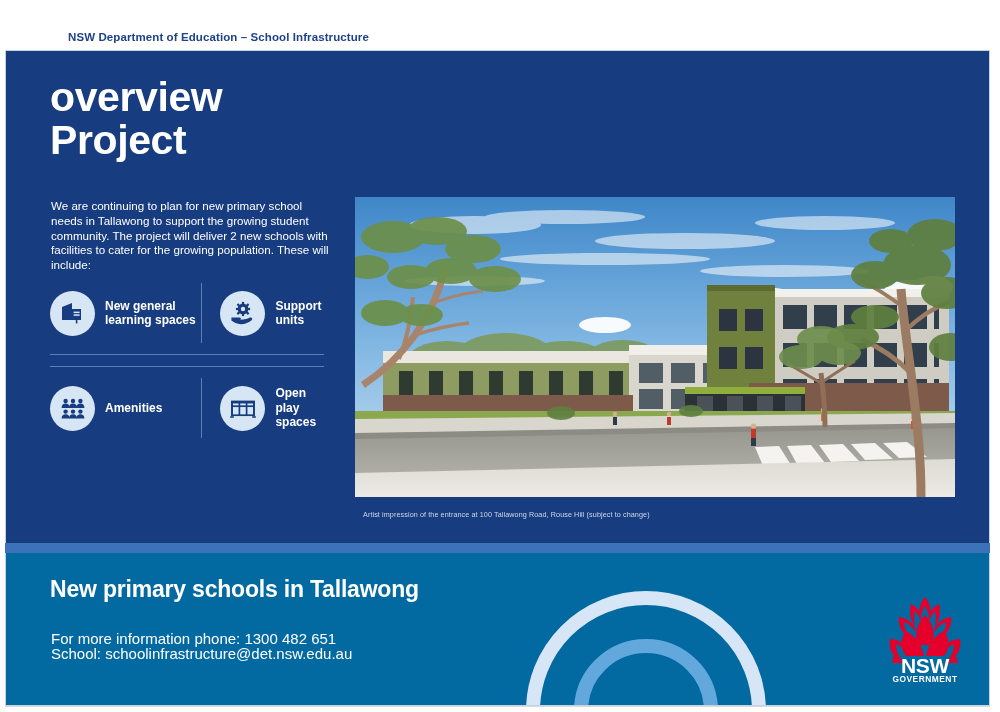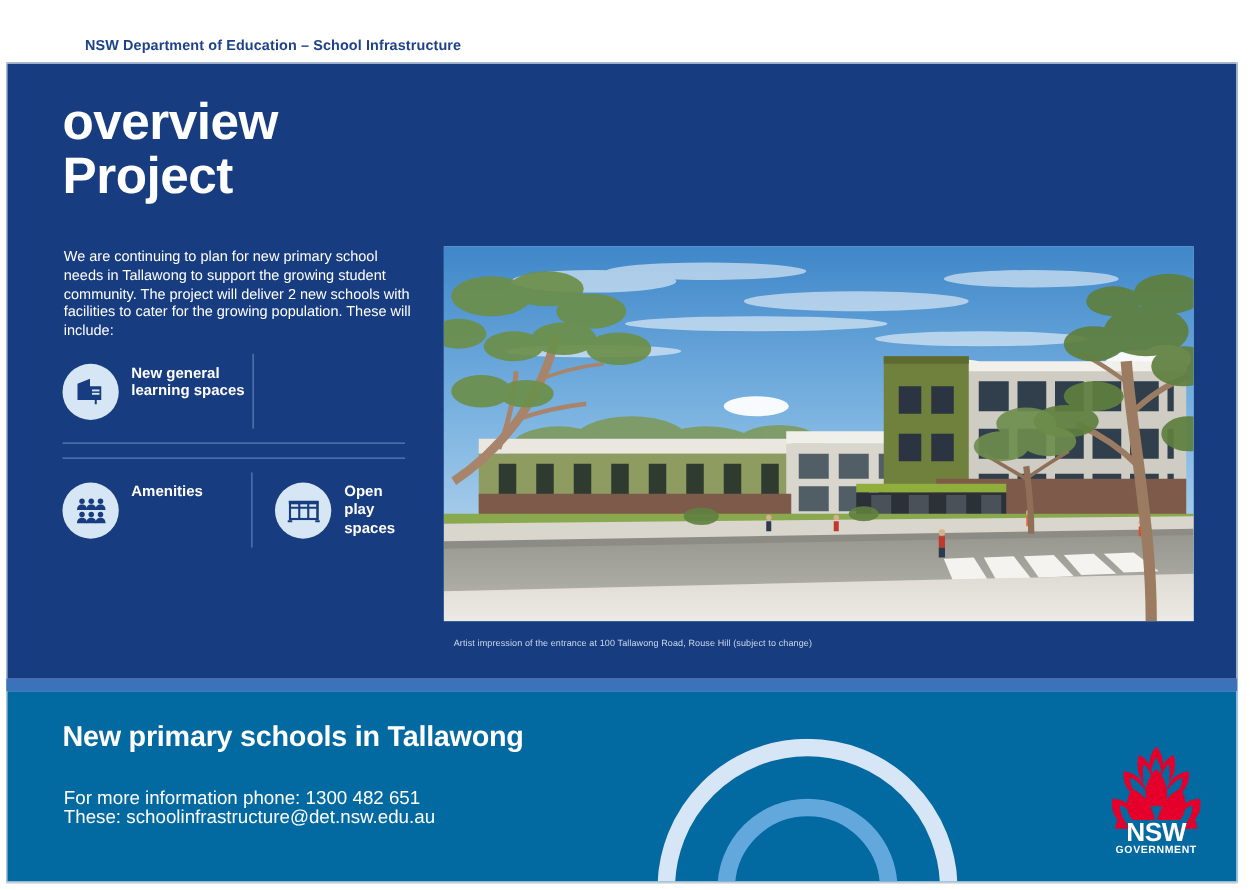--- a/index.html
+++ b/index.html
@@ -55,21 +55,21 @@
   
   .intro {
     position: absolute; left: 45px; top: 148px; width: 280px;
     font-size: 11.6px; line-height: 14.8px; color: #ffffff;
   }
 
   
   .features { position: absolute; left: 44px; top: 232px; width: 280px; }
   .feature-row { display: flex; align-items: center; }
   .feature-row.two { gap: 0; }
-  .feature-cell { display: flex; }
+  .feature-cell { display: flex; align-items: center; }
   .feature-cell.left { width: 152px; }
   .feature-cell.right { width: 128px; padding-left: 18px; }
   .feature-cell.wide { width: 280px; }
   .icon-circle {
     width: 45px; height: 45px; border-radius: 50%;
     background: #d7e6f5; flex: 0 0 45px;
     display: flex; align-items: center; justify-content: center;
   }
   .icon-circle svg { display: block; }
   .feature-label {
@@ -150,20 +150,42 @@
               <path d="M4 9 L14 5 L14 22 L4 22 Z" fill="#173c7f"></path>
               <rect x="14" y="11" width="9" height="11" fill="#173c7f"></rect>
               <rect x="15.6" y="13.6" width="6" height="1.5" fill="#d7e6f5"></rect>
               <rect x="15.6" y="16.3" width="6" height="1.5" fill="#d7e6f5"></rect>
               <rect x="17.8" y="22" width="1.6" height="3.4" fill="#173c7f"></rect>
             </svg>
           </span>
           <span class="feature-label">New general learning spaces</span>
         </div>
         <div class="v-divider"></div>
+        <div class="feature-cell right">
+          <span class="icon-circle">
+            <svg width="30" height="30" viewBox="0 0 30 30" aria-hidden="true">
+              <g fill="#173c7f">
+                <circle cx="15" cy="11" r="5.4"></circle>
+                <g>
+                  <rect x="13.9" y="3.9" width="2.2" height="3.1"></rect>
+                  <rect x="13.9" y="15" width="2.2" height="3.1"></rect>
+                  <rect x="7.9" y="9.9" width="3.1" height="2.2"></rect>
+                  <rect x="19" y="9.9" width="3.1" height="2.2"></rect>
+                  <rect x="9.4" y="5.6" width="2.2" height="3.1" transform="rotate(-45 10.5 7.1)"></rect>
+                  <rect x="18.4" y="13.5" width="2.2" height="3.1" transform="rotate(-45 19.5 15)"></rect>
+                  <rect x="18.4" y="5.6" width="2.2" height="3.1" transform="rotate(45 19.5 7.1)"></rect>
+                  <rect x="9.4" y="13.5" width="2.2" height="3.1" transform="rotate(45 10.5 15)"></rect>
+                </g>
+              </g>
+              <circle cx="15" cy="11" r="2.2" fill="#d7e6f5"></circle>
+              <path d="M3.4 19.4 C3.4 19.4 8 19.4 11.6 19.4 C13.4 19.4 13.4 21.7 11.6 21.7 L8.6 21.7 L8.6 21.7 C13 21.7 17.8 21.7 20.4 20.2 C23 18.7 25.6 20.4 23.6 22.2 C21.2 24.4 17 26.2 13 26.2 C9 26.2 5.6 24.2 3.4 22.6 Z" fill="#173c7f"></path>
+            </svg>
+          </span>
+          <span class="feature-label">Support units</span>
+        </div>
       </div>
 
       <div class="h-divider"></div>
 
 
       <div class="h-divider"></div>
 
       <div class="feature-row two">
         <div class="feature-cell left">
           <span class="icon-circle">
@@ -430,21 +452,21 @@
 
     <div class="rings">
       <div class="ring-outer"></div>
       <div class="ring-inner"></div>
     </div>
 
     <div class="footer-title">New primary schools in Tallawong</div>
 
     <div class="footer-contact">
       <div>For more information phone: 1300 482 651</div>
-      <div>These: schoolinfrastructure@det.nsw.edu.au</div>
+      <div>School: schoolinfrastructure@det.nsw.edu.au</div>
     </div>
 
     <div class="nsw-logo">
       <svg width="82" height="90" viewBox="0 0 82 90" aria-hidden="true">
         <g fill="#e4002b">
           <path d="M41 4 C36 10 34 18 36 26 C38 20 39 16 41 13 C43 16 44 20 46 26 C48 18 46 10 41 4 Z"></path>
           <path d="M27 11 C25 19 26 27 31 33 C30 26 30 22 31 18 C34 21 36 25 38 30 C38 21 34 14 27 11 Z"></path>
           <path d="M55 11 C48 14 44 21 44 30 C46 25 48 21 51 18 C52 22 52 26 51 33 C56 27 57 19 55 11 Z"></path>
           <path d="M15 24 C14 33 18 41 26 45 C22 39 20 34 20 29 C25 31 29 35 33 40 C31 31 24 25 15 24 Z"></path>
           <path d="M67 24 C58 25 51 31 49 40 C53 35 57 31 62 29 C62 34 60 39 56 45 C64 41 68 33 67 24 Z"></path>

